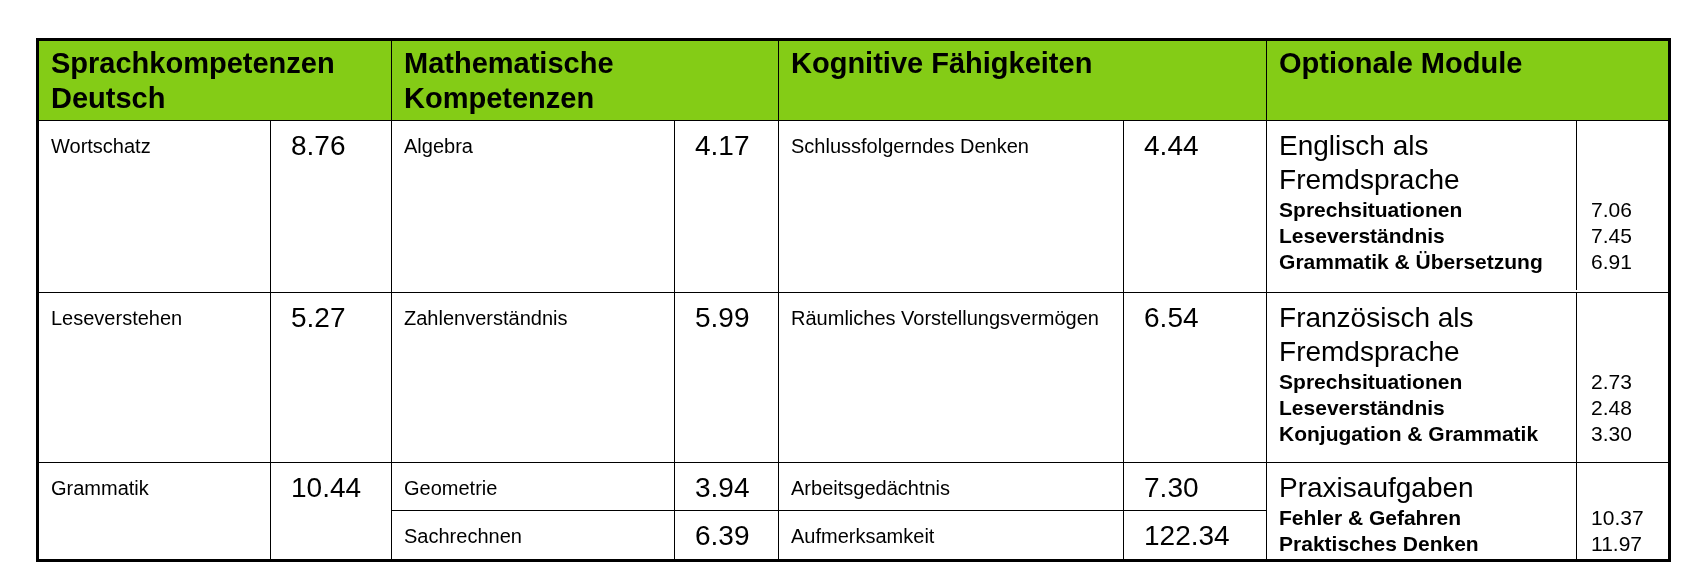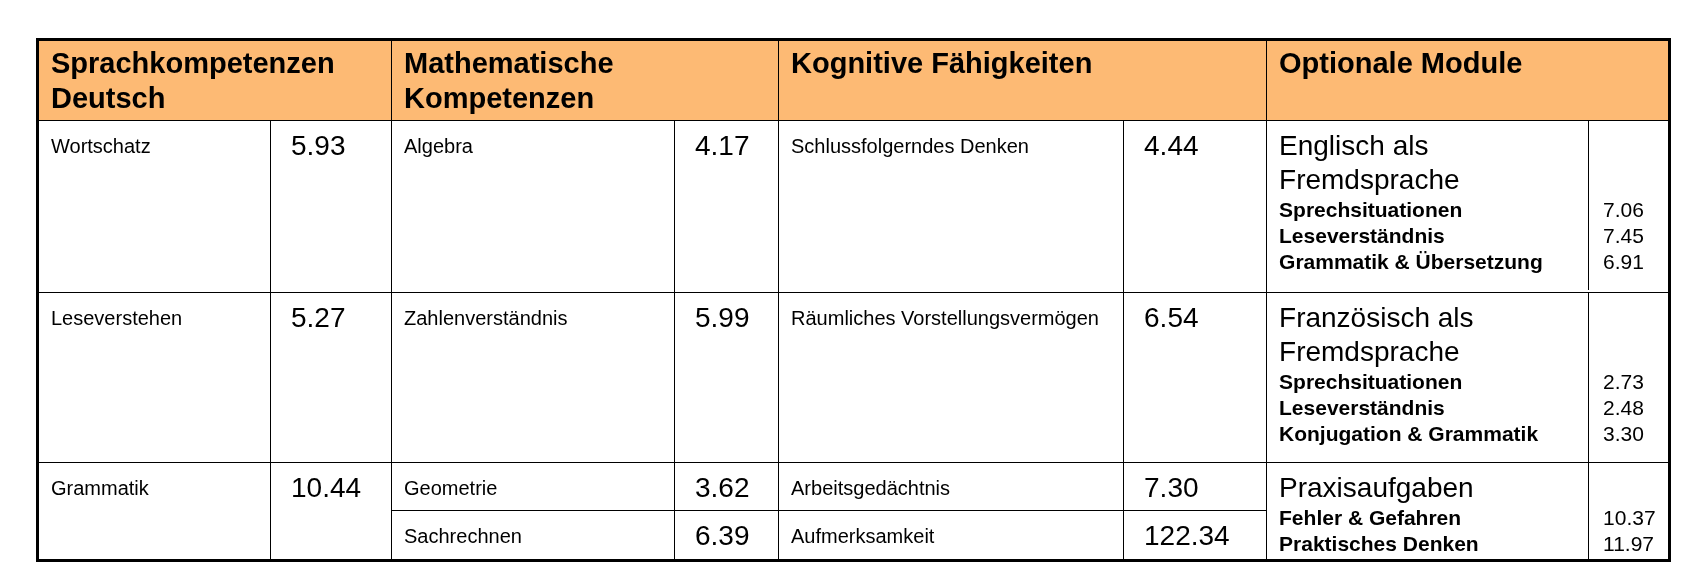--- a/index.html
+++ b/index.html
@@ -20,21 +20,21 @@
     table-layout: fixed;
     border: 3px solid #000000;
   }
   .comp-table th, .comp-table td {
     border: 1.5px solid #000000;
     vertical-align: top;
     box-sizing: border-box;
     overflow: hidden;
   }
   .comp-table thead th {
-    background: #fdba74;
+    background: #84cc16;
     font-weight: bold;
     font-size: 29px;
     line-height: 35px;
     text-align: left;
     padding: 5px 10px 4px 12px;
     height: 75px;
   }
   tr.row-1 { height: 172px; }
   tr.row-2 { height: 160px; }
   tr.row-3a { height: 48px; }
@@ -48,21 +48,21 @@
     font-size: 28px;
     line-height: 34px;
     padding: 8px 4px 4px 20px;
   }
   td.opt-cell { padding: 0; }
   .opt-flex { display: flex; align-items: stretch; }
   .opt-flex.opt-r12 { min-height: 169px; }
   .opt-flex.opt-r3  { min-height: 95px; }
   .opt-left  { flex: 1; padding: 8px 6px 2px 12px; }
   .opt-right {
-    width: 80px;
+    width: 92px;
     box-sizing: border-box;
     border-left: 1.5px solid #000000;
     padding: 0 2px 2px 14px;
   }
   .opt-heading { font-size: 28px; line-height: 34px; }
   .opt-sub     { font-size: 21px; line-height: 26px; white-space: nowrap; font-weight: bold; }
   .opt-val     { font-size: 21px; line-height: 26px; }
   .opt-spacer-2line { height: 76px; }
   .opt-spacer-1line { height: 42px; }
 </style>
@@ -85,21 +85,21 @@
       <tr>
         <th colspan="2">Sprachkompetenzen Deutsch</th>
         <th colspan="2">Mathematische Kompetenzen</th>
         <th colspan="2">Kognitive Fähigkeiten</th>
         <th colspan="2">Optionale Module</th>
       </tr>
     </thead>
     <tbody>
       <tr class="row-1">
         <td class="label-cell">Wortschatz</td>
-        <td class="value-cell">5.93</td>
+        <td class="value-cell">8.76</td>
         <td class="label-cell">Algebra</td>
         <td class="value-cell">4.17</td>
         <td class="label-cell">Schlussfolgerndes Denken</td>
         <td class="value-cell">4.44</td>
         <td class="opt-cell" colspan="2">
           <div class="opt-flex opt-r12">
             <div class="opt-left">
               <div class="opt-heading">Englisch als Fremdsprache</div>
               <div class="opt-sub">Sprechsituationen</div>
               <div class="opt-sub">Leseverständnis</div>
@@ -135,21 +135,21 @@
               <div class="opt-val">2.48</div>
               <div class="opt-val">3.30</div>
             </div>
           </div>
         </td>
       </tr>
       <tr class="row-3a">
         <td class="label-cell" rowspan="2">Grammatik</td>
         <td class="value-cell" rowspan="2">10.44</td>
         <td class="label-cell">Geometrie</td>
-        <td class="value-cell">3.62</td>
+        <td class="value-cell">3.94</td>
         <td class="label-cell">Arbeitsgedächtnis</td>
         <td class="value-cell">7.30</td>
         <td class="opt-cell" colspan="2" rowspan="2">
           <div class="opt-flex opt-r3">
             <div class="opt-left">
               <div class="opt-heading">Praxisaufgaben</div>
               <div class="opt-sub">Fehler &amp; Gefahren</div>
               <div class="opt-sub">Praktisches Denken</div>
             </div>
             <div class="opt-right">

